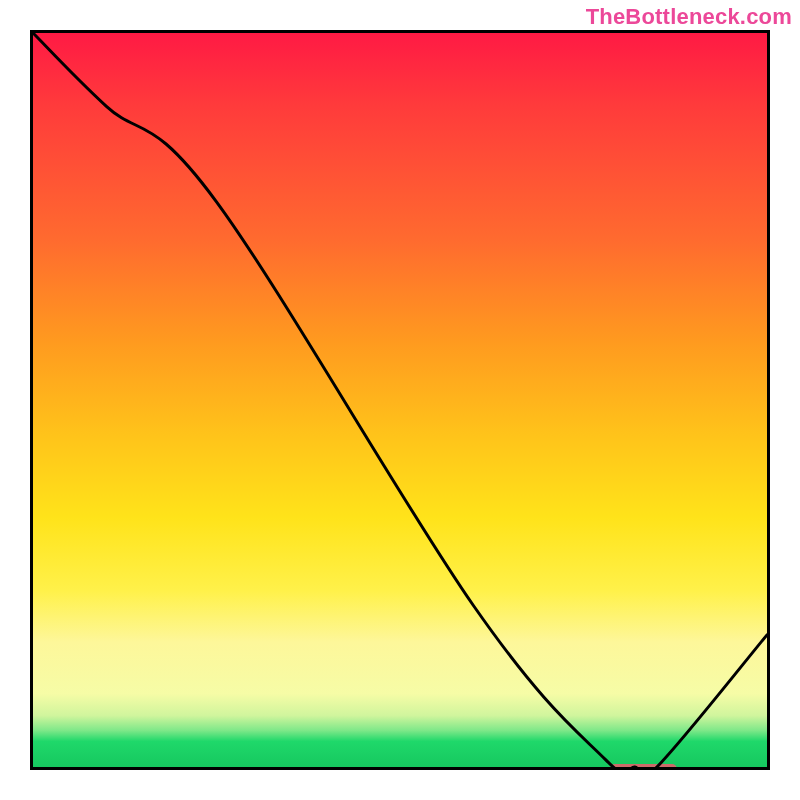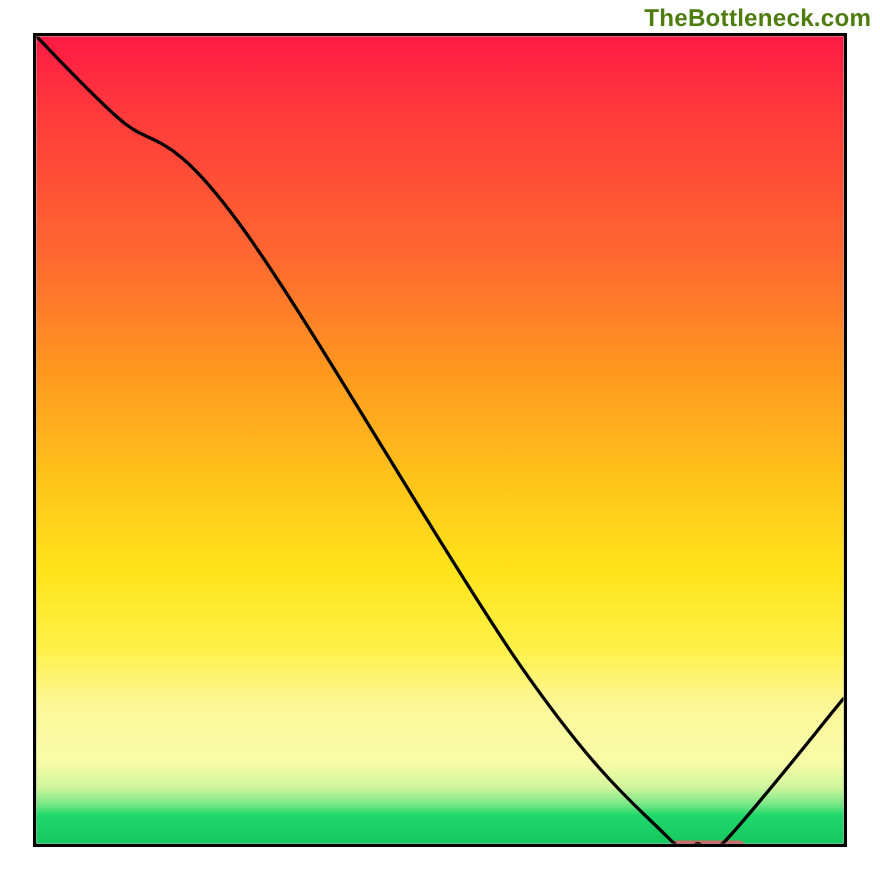--- a/index.html
+++ b/index.html
@@ -53,21 +53,21 @@
     height: 100%;
     pointer-events: none;
   }
   .watermark {
     position: absolute;
     top: 4px;
     right: 8px;
     font-family: Arial, Helvetica, sans-serif;
     font-size: 22px;
     font-weight: 600;
-    color: #4d7c0f;
+    color: #ec4899;
     letter-spacing: 0.2px;
   }
 </style>
 </head>
 <body>
 
 <div class="chart-wrap">
   <div class="watermark">TheBottleneck.com</div>
   <div class="plot">
     <div class="gradient"></div>

